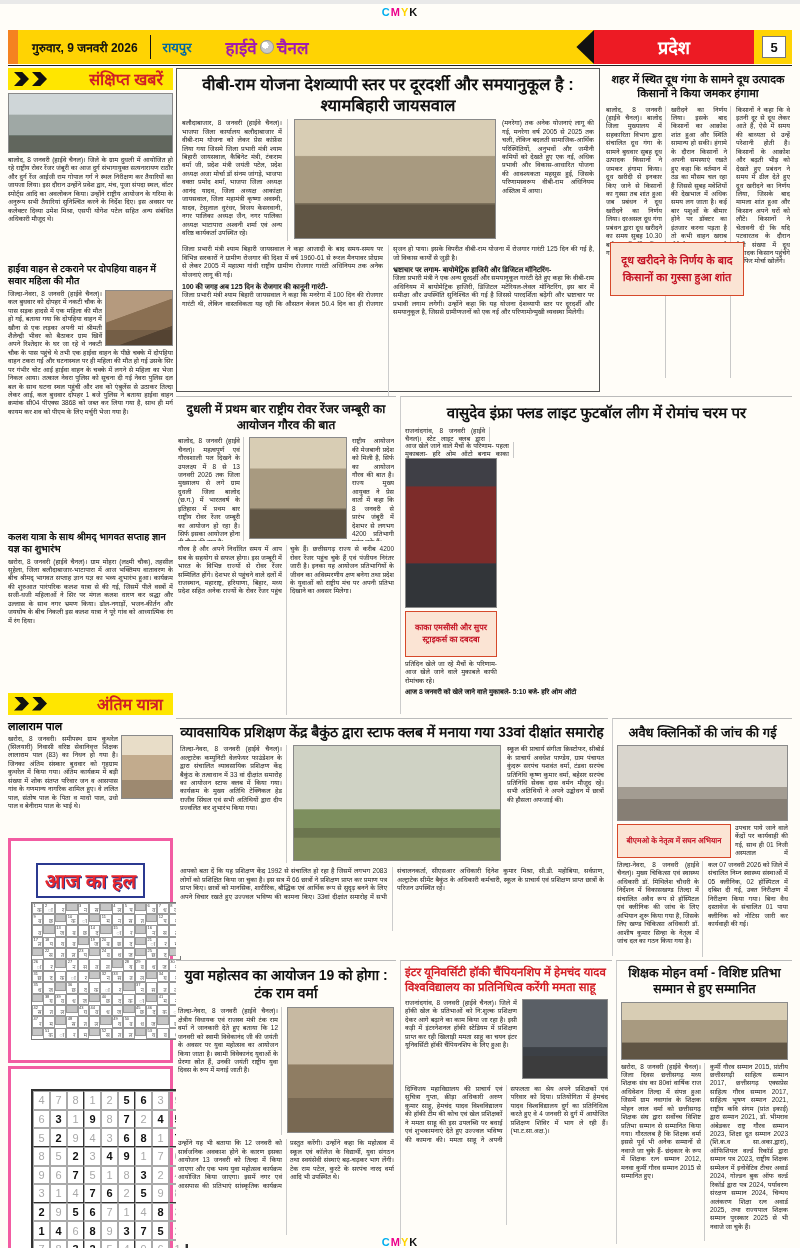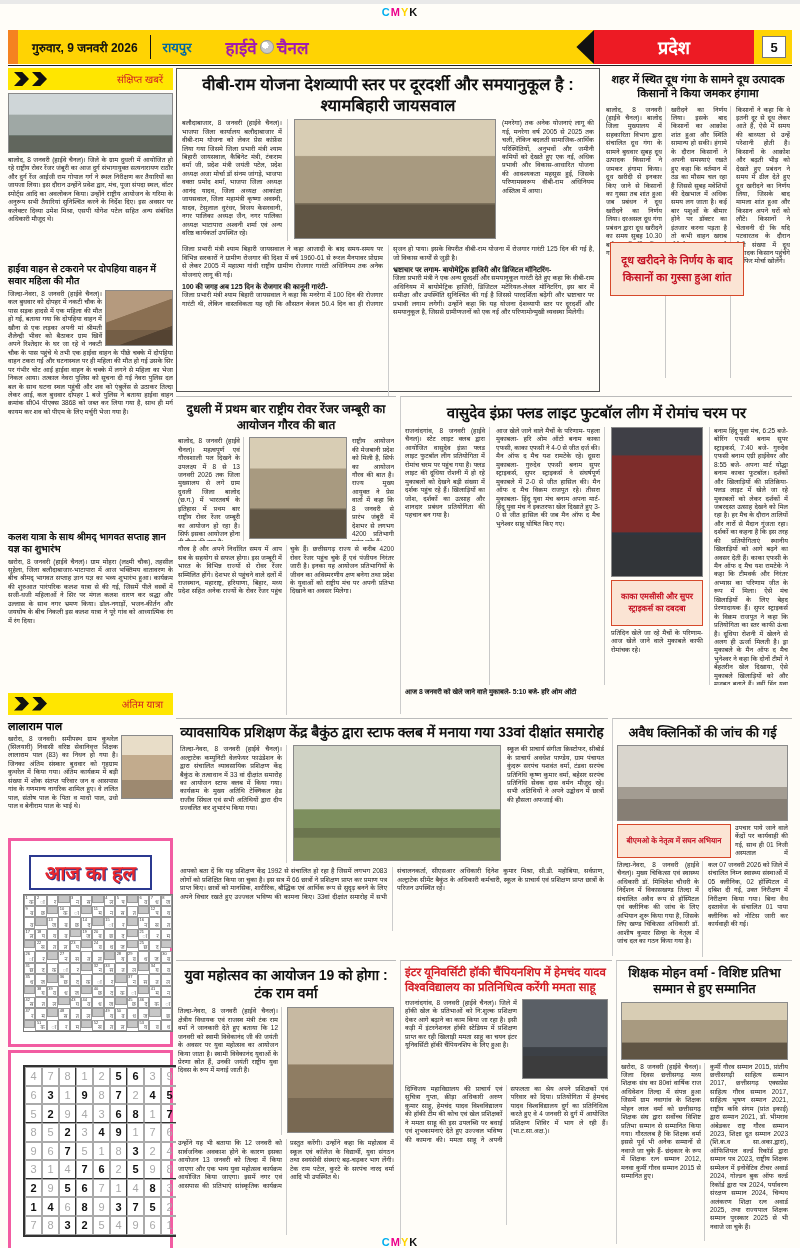--- a/index.html
+++ b/index.html
@@ -20,21 +20,21 @@
   .mh-right{margin-left:auto;display:flex;align-items:center;height:34px;}
   .chev-left{width:22px;height:34px;background:#111;clip-path:polygon(100% 0,20% 50%,100% 100%);}
   .section-box{width:160px;height:34px;background:#ed1b24;color:#fff;font-weight:bold;font-size:18px;
                display:flex;align-items:center;justify-content:center;}
   .pageno{width:22px;height:20px;background:#fff;border:1px solid #777;color:#111;font-weight:bold;font-size:13px;
           display:flex;align-items:center;justify-content:center;margin:0 6px 0 8px;}
   .toprule{position:absolute;left:8px;right:8px;top:61px;border-top:1.5px solid #222;}
   
   .bt{font-size:6.5px;line-height:1.3;text-align:justify;color:#1c1c1c;overflow:hidden;}
   .sec-hdr{height:22px;background:#ffe600;display:flex;align-items:center;padding:0 6px;gap:3px;}
-  .sec-hdr .txt{margin-left:auto;margin-right:4px;color:#d01e26;font-weight:normal;font-size:10px;}
+  .sec-hdr .txt{margin-left:auto;margin-right:4px;color:#d01e26;font-weight:bold;font-size:16px;}
   .arr{width:15px;height:14px;background:#111;clip-path:polygon(0 0,55% 0,100% 50%,55% 100%,0 100%,45% 50%);}
   .ph{border:1px solid #8a8a8a;position:relative;overflow:hidden;}
   .ph::after{content:"";position:absolute;left:0;right:0;bottom:0;height:28%;background:rgba(60,50,40,.28);}
   .ph-crowd{background:linear-gradient(180deg,#cfd6d8 0 35%,#9fa8a5 36% 70%,#6f7a72 71% 100%);}
   .ph-room{background:linear-gradient(160deg,#b59a7e 0 40%,#8a6f52 41% 75%,#5d4a36 76% 100%);}
   .ph-press{background:linear-gradient(180deg,#d8cdb4 0 30%,#a89a80 31% 70%,#6e6350 71% 100%);}
   .ph-green{background:linear-gradient(180deg,#cfd2c4 0 55%,#7d8f5e 56% 80%,#9caf72 81% 100%);}
   .ph-red{background:linear-gradient(180deg,#3f3f46 0 18%,#7d2c2a 19% 70%,#2e3640 71% 100%);}
   .ph-portrait{background:linear-gradient(180deg,#e8ddc8 0 30%,#c2ab8d 31% 100%);}
   .ph-clinic{background:linear-gradient(180deg,#d9d5cd 0 55%,#a39c92 56% 100%);}
@@ -44,21 +44,21 @@
   .box-red{background:#fbe4d4;border:1.5px solid #d6492b;color:#c41425;font-weight:bold;text-align:center;
            display:flex;align-items:center;justify-content:center;padding:2px 4px;}
   .colrule{border-right:1px solid #c9c9c9;}
   .article{position:absolute;background:#fffdf8;}
   
   .rail{position:absolute;left:8px;top:64px;width:165px;}
   .rail .blk{margin-bottom:3px;}
   .rail-h2{font-size:9.5px;font-weight:bold;line-height:1.25;color:#111;margin:2px 0;}
   .float-ph{float:right;margin:0 0 2px 3px;}
   
-  .pink-box{border:3px solid #f25ca2;background:#fff;padding:12px;}
+  .pink-box{border:3px solid #f25ca2;background:#fff;padding:20px;}
   .puzzle-title{margin:2px auto 4px;width:88%;border:2px solid #2b3990;background:#fff;
                 text-align:center;font-size:20px;font-weight:bold;color:#e8262d;
                 text-shadow:1px 1px 0 #2b3990;padding:2px 0;}
   .cw-grid{display:grid;grid-template-columns:repeat(13,11.4px);grid-auto-rows:11.4px;border:1px solid #777;width:fit-content;margin:0 auto;}
   .cw-cell{border:0.5px solid #9a9a9a;position:relative;background:#fff;}
   .cw-cell.blk{background:#c7c7c7;}
   .cw-cell i{position:absolute;top:-1px;left:0.5px;font-style:normal;font-size:4px;color:#333;}
   .cw-cell b{position:absolute;bottom:-1px;right:1px;font-weight:normal;font-size:5.5px;color:#555;}
   .su-grid{display:grid;grid-template-columns:repeat(9,17px);grid-auto-rows:18.6px;border:2px solid #333;width:fit-content;margin:0 auto;}
   .su-cell{border:0.5px solid #aaa;display:flex;align-items:center;justify-content:center;font-size:11px;color:#a9a9a9;}
@@ -695,21 +695,21 @@
     <div style="display:flex;gap:5px;height:104px;">
       <div class="bt colrule" style="width:62px;padding-right:3px">बालोद, 8 जनवरी (हाईवे चैनल)। महत्वपूर्ण एवं गौरवशाली पल दिखने के उपलक्ष्य में 8 से 13 जनवरी 2026 तक जिला मुख्यालय से लगे ग्राम दुधली जिला बालोद (छ.ग.) में भारतवर्ष के इतिहास में प्रथम बार राष्ट्रीय रोवर रेंजर जम्बूरी का आयोजन हो रहा है। सिर्फ इसका आयोजन होना ही गौरव की बात है।</div>
       <div class="ph ph-press" style="width:96px;height:100px;flex:0 0 auto"></div>
       <div class="bt" style="flex:1">राष्ट्रीय आयोजन की मेजबानी प्रदेश को मिली है, सिर्फ का आयोजन गौरव की बात है। राज्य मुख्य आयुक्त ने प्रेस वार्ता में कहा कि 8 जनवरी से प्रारंभ जंबूरी में देशभर से लगभग 4200 प्रतिभागी पहुंच चुके हैं।</div>
     </div>
     <div class="bt" style="margin-top:4px;height:170px;columns:2;column-gap:8px;column-rule:1px solid #ccc;">गौरव है और अपने निर्धारित समय में आप सब के सहयोग से सफल होगा। इस जम्बूरी में भारत के विभिन्न राज्यों से रोवर रेंजर सम्मिलित होंगे। देशभर से पहुंचने वाले दलों में राजस्थान, महाराष्ट्र, हरियाणा, बिहार, मध्य प्रदेश सहित अनेक राज्यों के रोवर रेंजर पहुंच चुके हैं। छत्तीसगढ़ राज्य से करीब 4200 रोवर रेंजर पहुंच चुके हैं एवं पंजीयन निरंतर जारी है। इनका यह आयोजन प्रतिभागियों के जीवन का अविस्मरणीय क्षण बनेगा तथा प्रदेश के युवाओं को राष्ट्रीय मंच पर अपनी प्रतिभा दिखाने का अवसर मिलेगा।</div>
   </section>
 
   <section class="article" style="left:400px;top:392px;width:392px;height:318px;border-top:1px solid #bbb;border-left:1px solid #ccc;padding:3px 4px;box-sizing:border-box;">
     <div class="hl" style="font-size:15px;text-align:center;margin:2px 0 5px">वासुदेव इंफ्रा फ्लड लाइट फुटबॉल लीग में रोमांच चरम पर</div>
-    <div style="display:flex;gap:6px;height:258px;">
+    <div style="display:flex;gap:0;height:258px;flex-direction:column;">
       <div class="bt colrule" style="width:80px;padding-right:4px">राजनांदगांव, 8 जनवरी (हाईवे चैनल)। स्टेट लाइट क्लब द्वारा आयोजित वासुदेव इंफ्रा फ्लड लाइट फुटबॉल लीग प्रतियोगिता में रोमांच चरम पर पहुंच गया है। फ्लड लाइट की दूधिया रोशनी में हो रहे मुकाबलों को देखने बड़ी संख्या में दर्शक पहुंच रहे हैं। खिलाड़ियों का जोश, दर्शकों का उत्साह और शानदार प्रबंधन प्रतियोगिता की पहचान बन गया है।</div>
       <div class="bt colrule" style="width:104px;padding-right:4px">आज खेले जाने वाले मैचों के परिणाम- पहला मुकाबला- हरि ओम ऑटो बनाम काका एफसी, काका एफसी ने 4-0 से जीत दर्ज की। मैन ऑफ द मैच यश रामटेके रहे। दूसरा मुकाबला- गुरुदेव एफसी बनाम सुपर स्ट्राइकर्स, सुपर स्ट्राइकर्स ने संघर्षपूर्ण मुकाबले में 2-0 से जीत हासिल की। मैन ऑफ द मैच विक्रम राजपूत रहे। तीसरा मुकाबला- हिंदू युवा मंच बनाम अपना मार्ट- हिंदू युवा मंच ने इकतरफा खेल दिखाते हुए 3-0 से जीत हासिल की जब मैन ऑफ द मैच भुनेश्वर साहू घोषित किए गए।</div>
       <div style="width:92px;flex:0 0 auto;display:flex;flex-direction:column;gap:3px;">
         <div class="ph ph-red" style="height:148px"></div>
         <div class="box-red" style="height:40px;font-size:8px;line-height:1.5">काका एमसीसी और सुपर स्ट्राइकर्स का दबदबा</div>
         <div class="bt" style="flex:1">प्रतिदिन खेले जा रहे मैचों के परिणाम- आज खेले जाने वाले मुकाबले काफी रोमांचक रहे।</div>
       </div>
       <div class="bt" style="flex:1;border-left:1px solid #ccc;padding-left:4px">बनाम हिंदू युवा मंच, 6:25 बजे- बोरिंग एफसी बनाम सुपर स्ट्राइकर्स, 7:40 बजे- गुरुदेव एफसी बनाम एग्री हाईवेयर और 8:55 बजे- अपना मार्ट योद्धा बनाम काका फूटबॉल। दर्शकों और खिलाड़ियों की प्रतिक्रिया- फ्लड लाइट में खेले जा रहे मुकाबलों को लेकर दर्शकों में जबरदस्त उत्साह देखने को मिल रहा है। हर मैच के दौरान तालियों और नारों से मैदान गूंजता रहा। दर्शकों का कहना है कि इस तरह की प्रतियोगिताएं स्थानीय खिलाड़ियों को आगे बढ़ने का अवसर देती हैं। काका एफसी के मैन ऑफ द मैच यश रामटेके ने कहा कि टीमवर्क और निरंतर अभ्यास का परिणाम जीत के रूप में मिला। ऐसे मंच खिलाड़ियों के लिए बेहद प्रेरणादायक हैं। सुपर स्ट्राइकर्स के विक्रम राजपूत ने कहा कि प्रतियोगिता का स्तर काफी ऊंचा है। दूधिया रोशनी में खेलने से अलग ही ऊर्जा मिलती है। ड्रा मुकाबले के मैन ऑफ द मैच भुनेश्वर ने कहा कि दोनों टीमों ने बेहतरीन खेल दिखाया, ऐसे मुकाबले खिलाड़ियों को और मजबूत बनाते हैं। वहीं हिंदू युवा मंच के खिलाड़ी विनय यादव ने दर्शकों का आभार व्यक्त करते हुए कहा कि दर्शकों का समर्थन हमारी सबसे बड़ी ताकत है।</div>
     </div>
     <div class="hl bt" style="font-weight:bold;font-size:6.8px;margin-top:3px">आज 8 जनवरी को खेले जाने वाले मुकाबले- 5:10 बजे- हरि ओम ऑटो</div>

